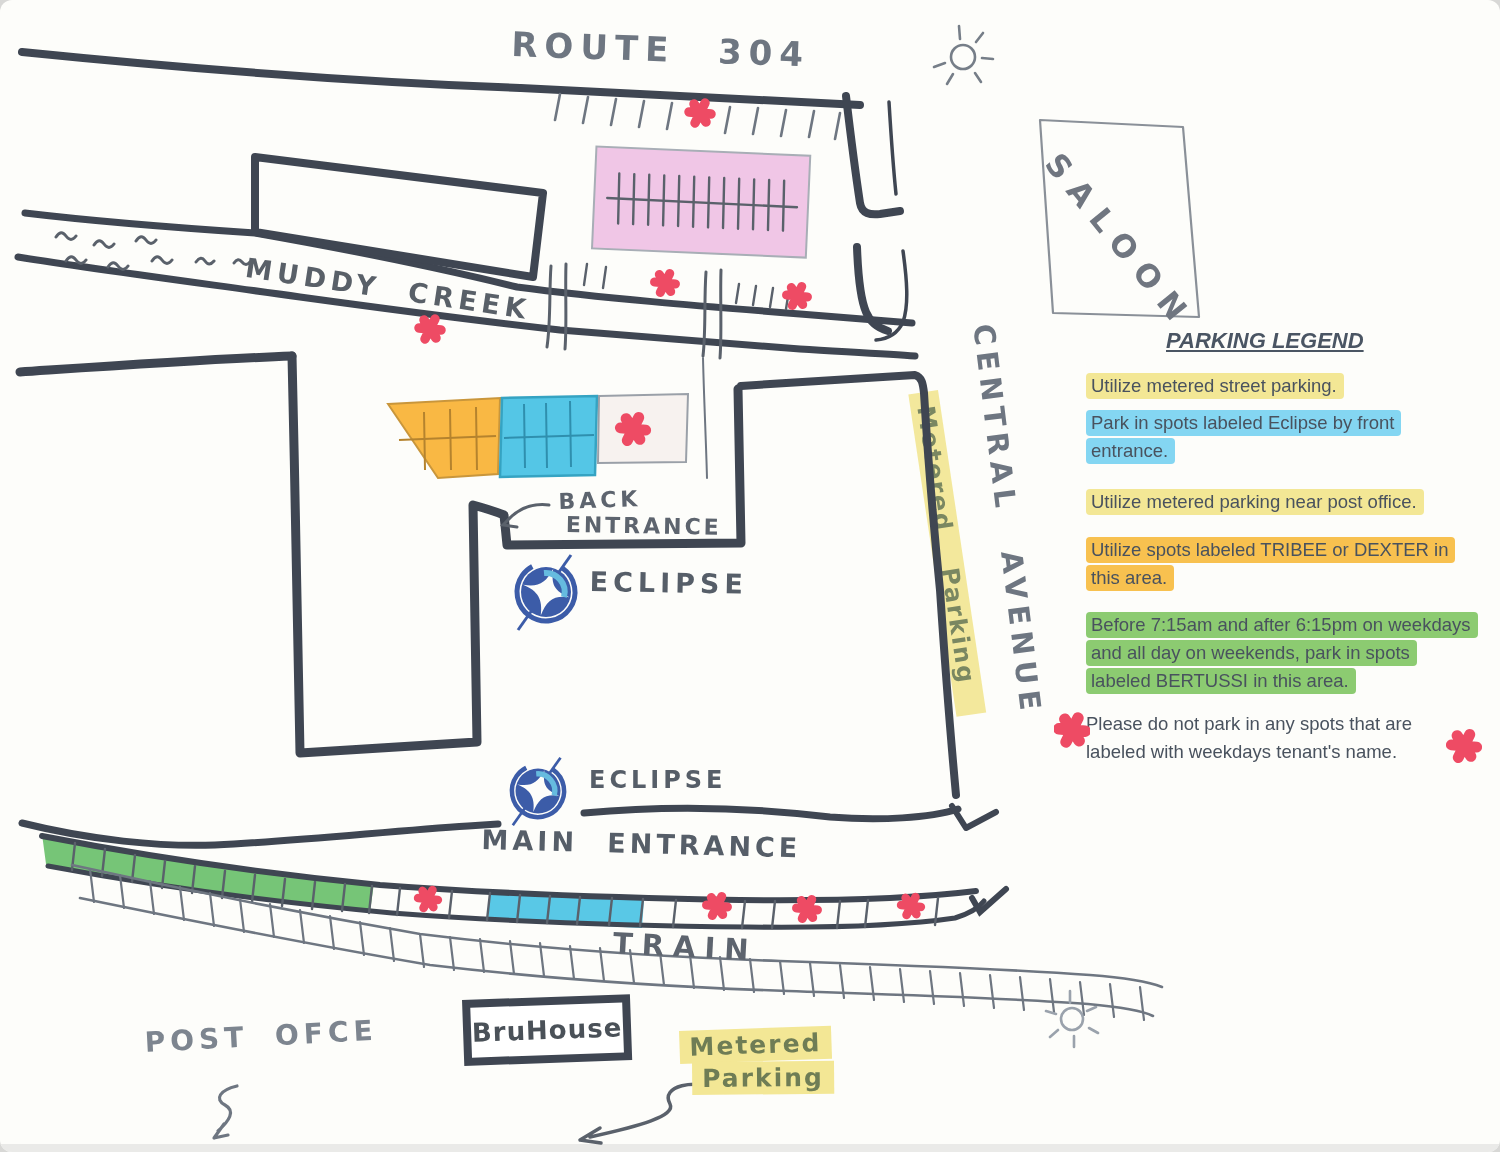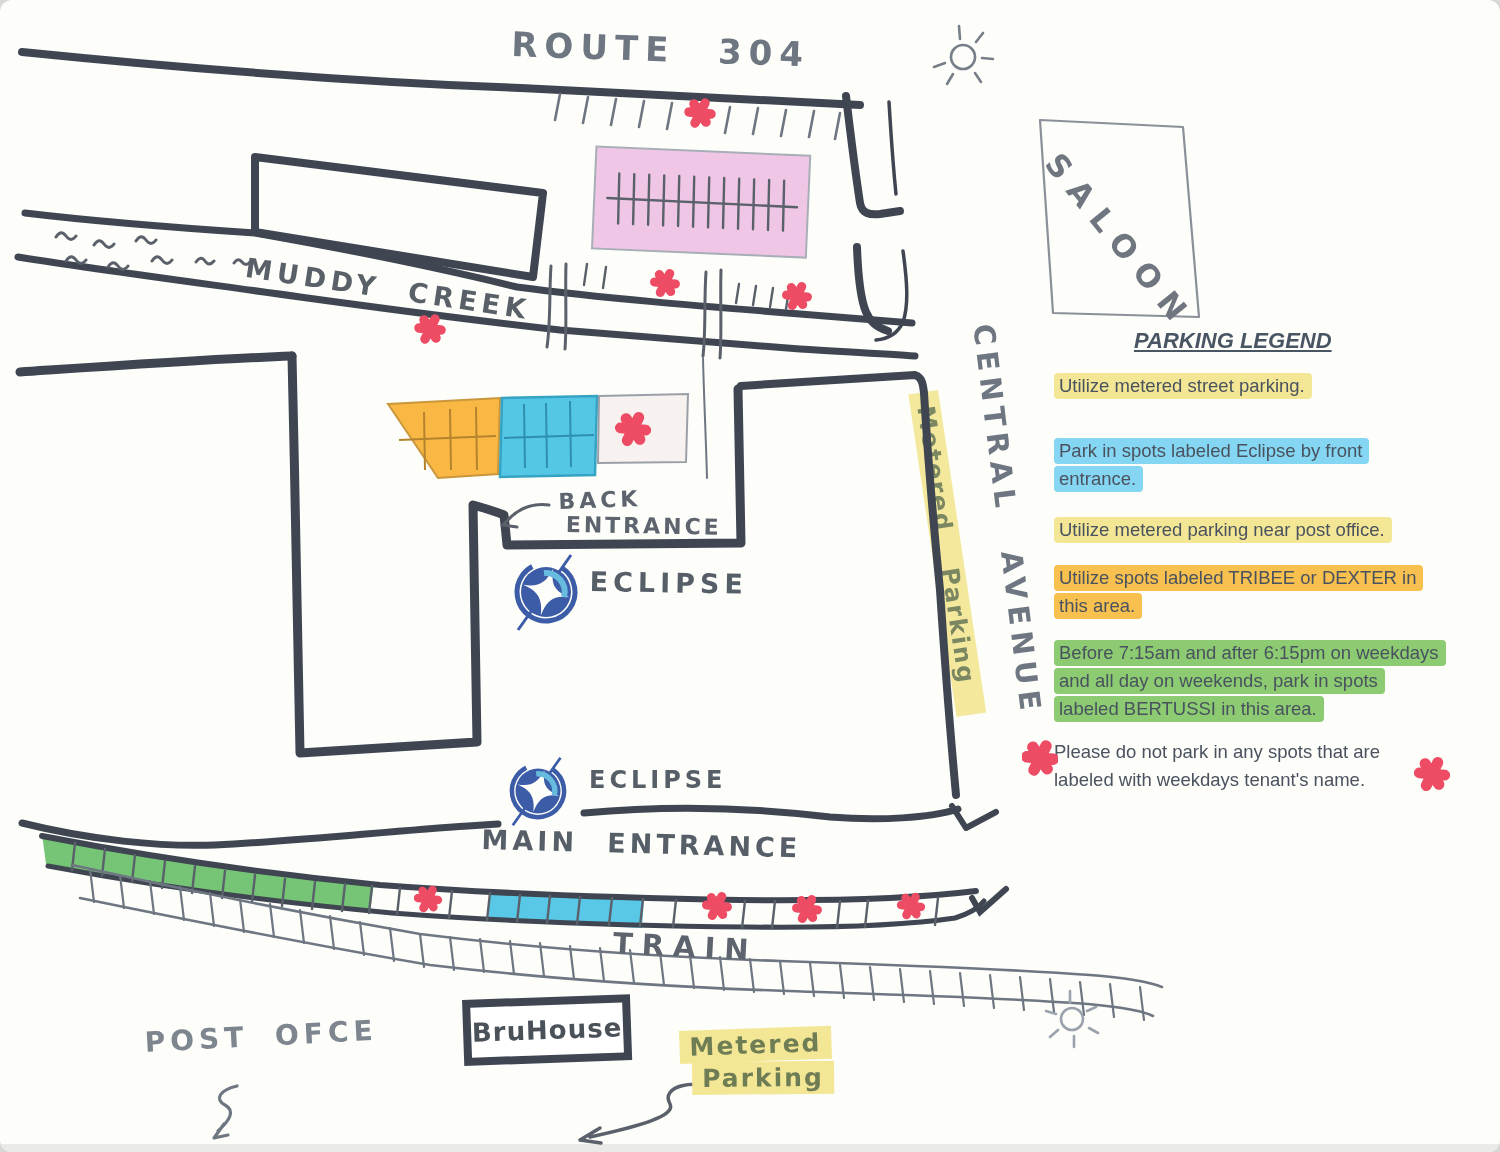--- a/index.html
+++ b/index.html
@@ -16,25 +16,25 @@
   .road-mid{stroke:var(--road);stroke-width:6;fill:none;stroke-linecap:round;}
   .road-thin{stroke:var(--road);stroke-width:3.5;fill:none;stroke-linecap:round;}
   .creek{stroke:var(--road);stroke-width:7;fill:none;stroke-linecap:round;}
   .pencil{stroke:var(--pencil);stroke-width:2.6;fill:none;stroke-linecap:round;}
   .pencil-dark{stroke:var(--pencil-dark);stroke-width:2.4;fill:none;stroke-linecap:round;}
   .pencil-outline{stroke:#8a9098;stroke-width:2.2;fill:none;stroke-linejoin:round;}
   .ast-shape{stroke:var(--red-marker);stroke-width:9.5;fill:none;stroke-linecap:round;}
   .squiggle{stroke:var(--pencil-dark);stroke-width:3;fill:none;stroke-linecap:round;}
 
   
-  .legend{position:absolute;left:1030px;top:328px;width:430px;z-index:3;color:var(--legend-text);}
+  .legend{position:absolute;left:1062px;top:328px;width:430px;z-index:3;color:var(--legend-text);}
   .legend-title{margin:0 0 18px 104px;font-size:22px;font-weight:bold;font-style:italic;
                 text-decoration:underline;color:#4a5563;letter-spacing:0px;}
   .legend-item{margin:0 0 19px 24px;width:400px;font-size:18.5px;line-height:28px;position:relative;}
-  .legend-item.n1{margin-bottom:37px}.legend-item.n2{margin-bottom:20px}
+  .legend-item.n1{margin-bottom:9px}.legend-item.n2{margin-bottom:20px}
   .legend-item.n3{width:350px;margin-bottom:23px}.legend-item.n4{width:350px;margin-bottom:17px}
   .legend-item.n5{width:384px;}.legend-item.n6{width:388px;margin-bottom:15px}
   .legend-item.n7{width:396px;margin-bottom:21px}.legend-item.n8{width:380px;}
   .legend-item .hl{padding:2px 7px 3px 5px;border-radius:4px;
      -webkit-box-decoration-break:clone;box-decoration-break:clone;}
   .hl-yellow{background:var(--hl-yellow);}
   .hl-blue{background:var(--hl-blue);}
   .hl-orange{background:var(--hl-orange);}
   .hl-green{background:var(--hl-green);}
   .hl-pink{background:var(--hl-pink);}

